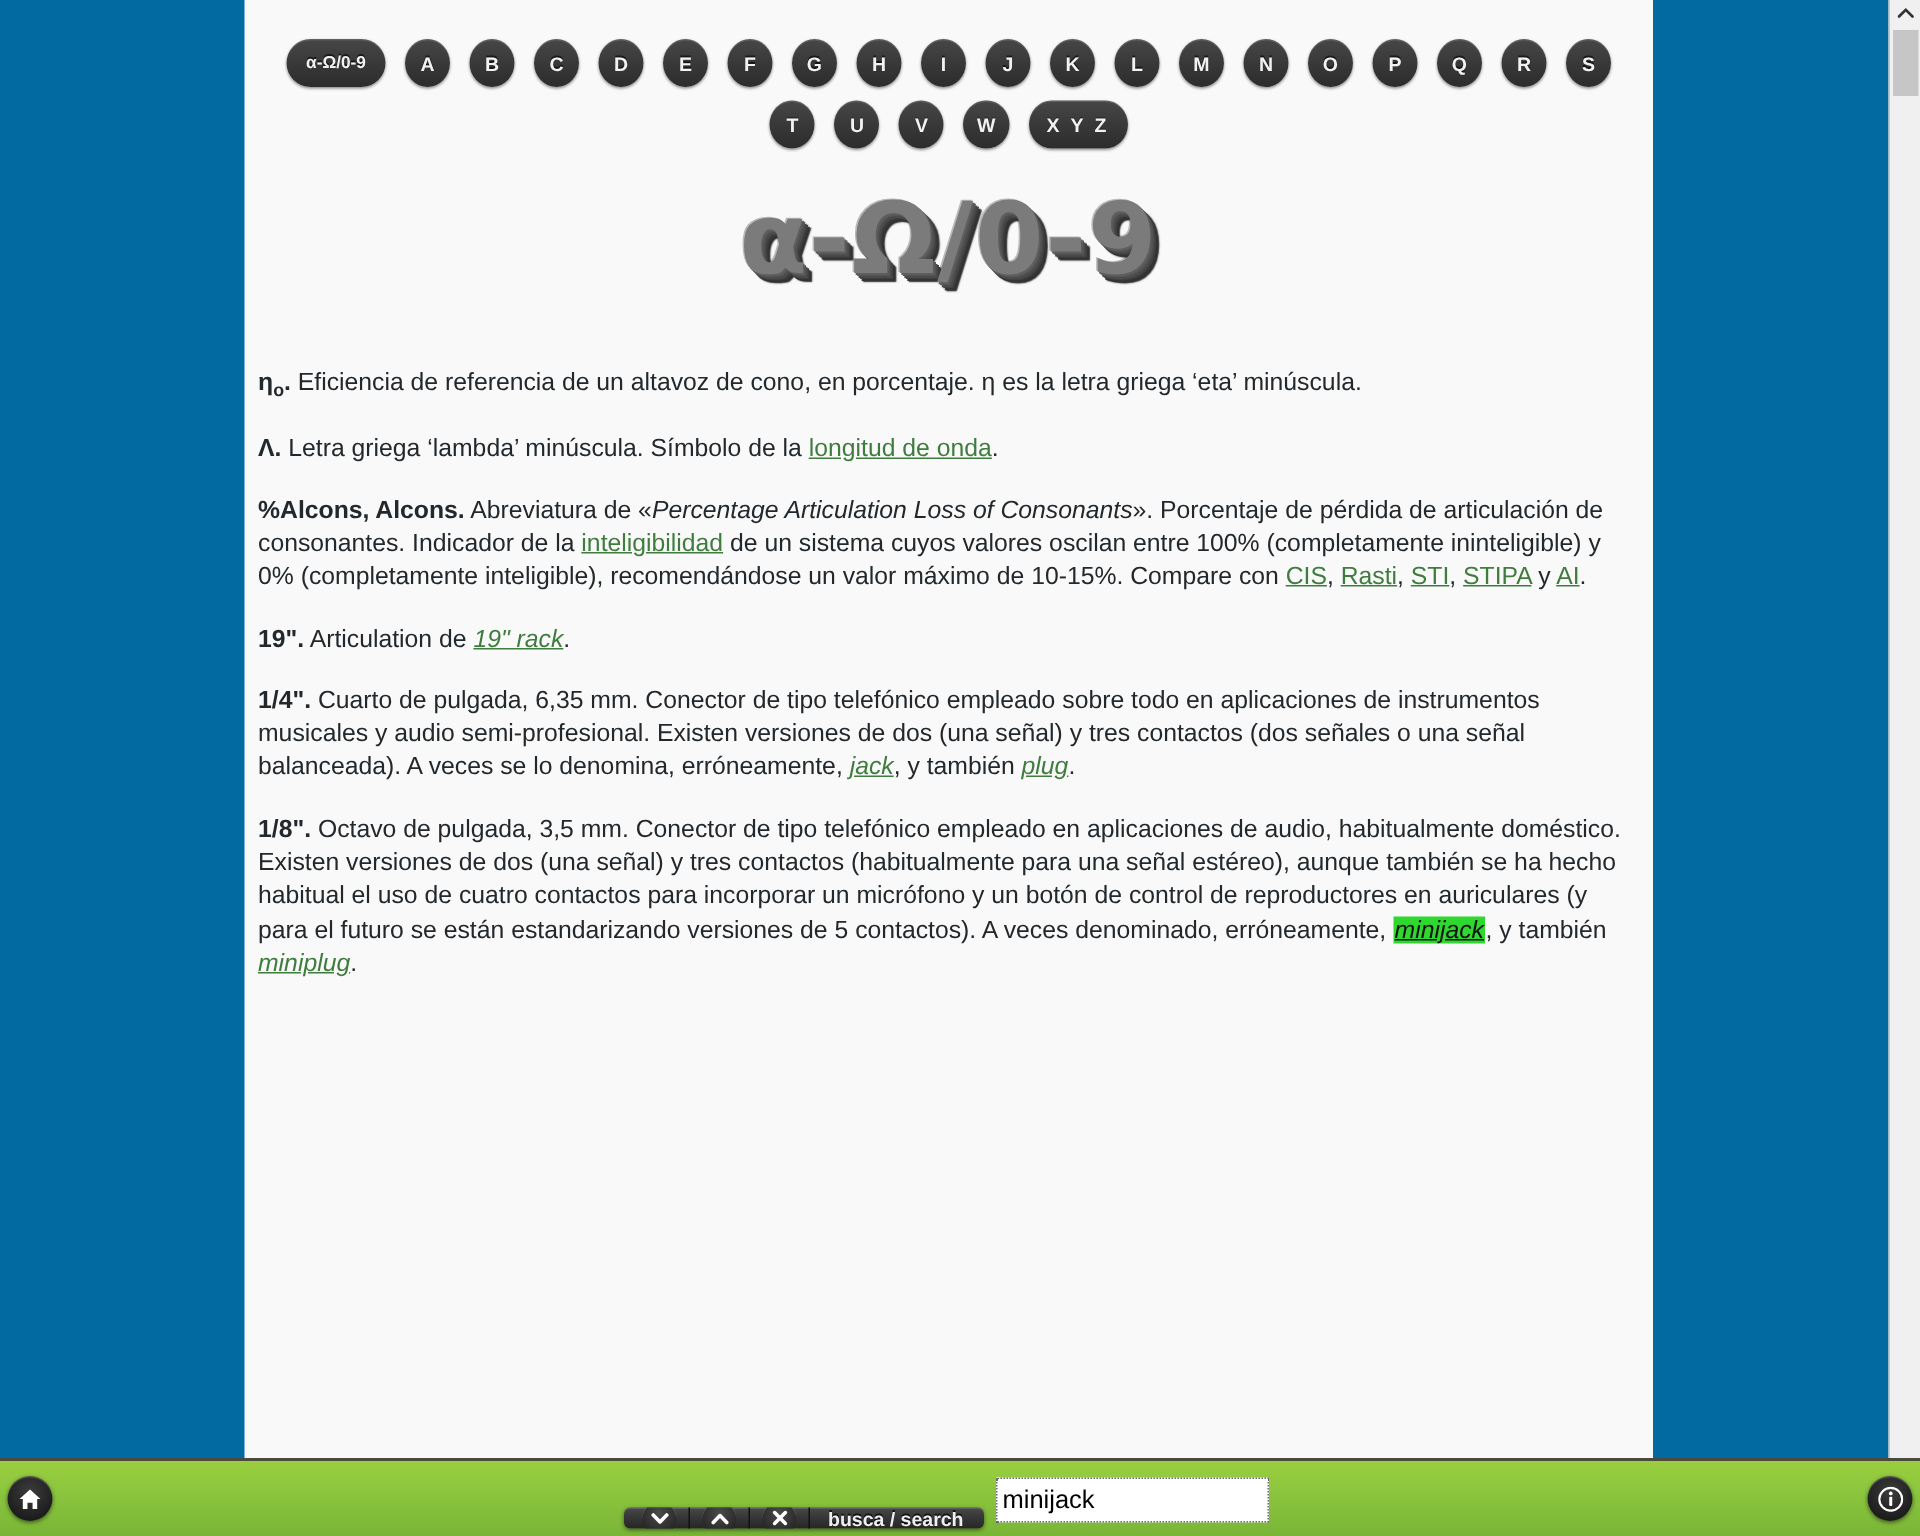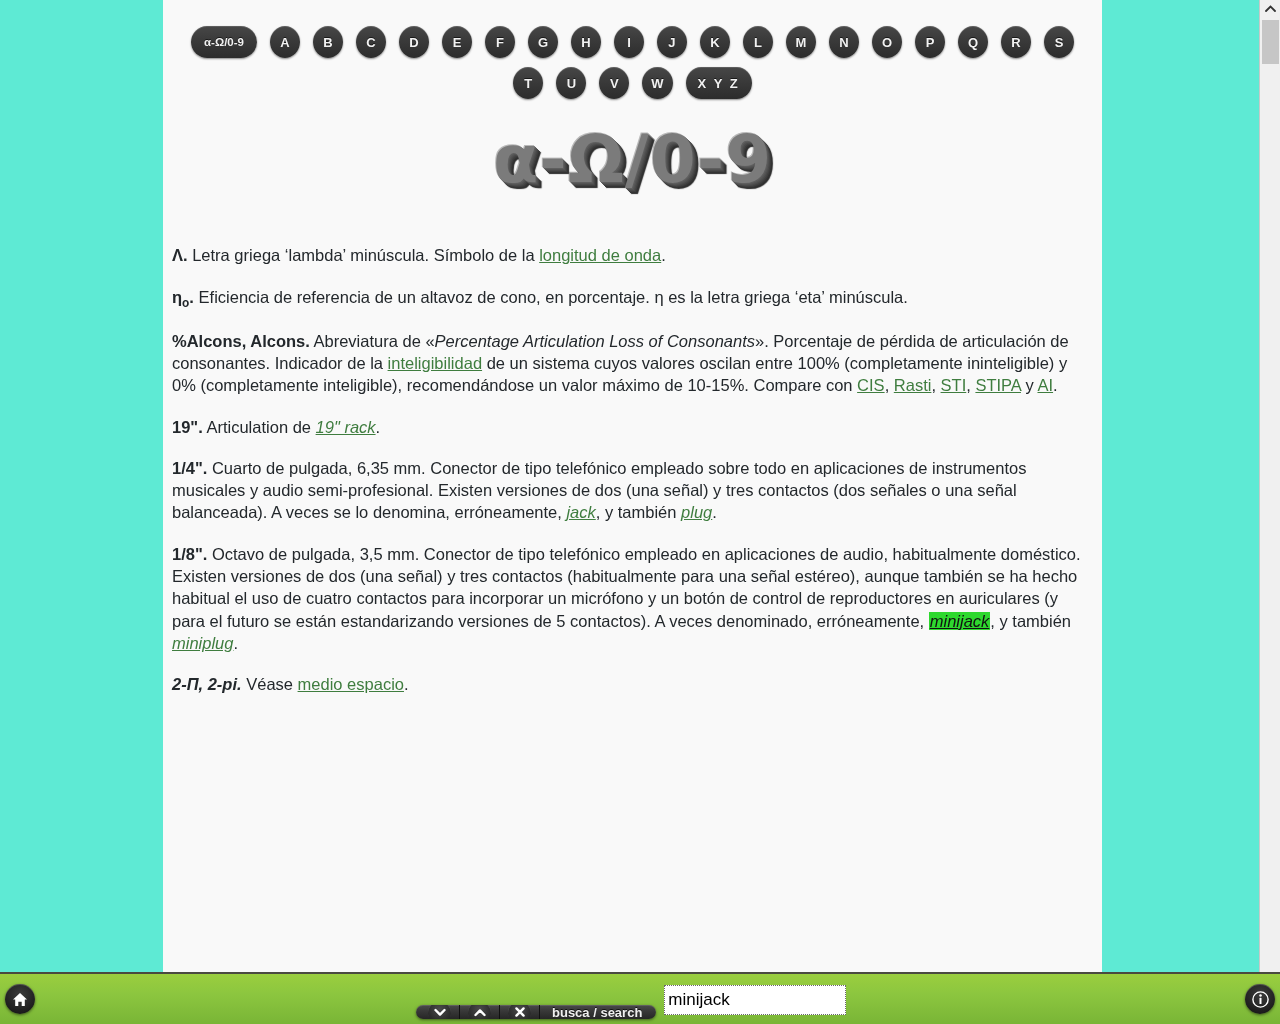--- a/index.html
+++ b/index.html
@@ -4,21 +4,21 @@
 <style>
   * { box-sizing: border-box; }
   html, body {
     margin: 0; padding: 0;
     width: 1280px; height: 1024px;
     overflow: hidden;
     background: #434343;
     font-family: "Liberation Sans", sans-serif;
   }
 
-  #page { position: relative; width: 1280px; height: 1024px; background: #5eead4; }
+  #page { position: relative; width: 1280px; height: 1024px; background: #0369a1; }
 
   
   .scrollbar {
     position: absolute; top: 0; right: 0; width: 21px; height: 1024px;
     background: #f0f0f0; border-left: 1px solid #c8c8c8;
   }
   .sb-btn {
     position: absolute; left: 0; width: 20px; height: 18px;
     display: flex; align-items: center; justify-content: center;
     background: #f0f0f0;
@@ -116,21 +116,21 @@
   .info-btn { right: 5px; }
   .circle-btn svg { display: block; }
 
   .findbar {
     position: absolute; left: 416px; top: 7px;
     display: flex; align-items: stretch; height: 38px;
   }
   .find-group {
     display: flex; align-items: center;
     background: linear-gradient(180deg, #4a4a4a 0%, #393939 40%, #262626 100%);
-    border-radius: 16px;
+    border-radius: 4px;
     box-shadow: 0 1px 3px rgba(0,0,0,0.5), inset 0 1px 0 rgba(255,255,255,0.13);
     overflow: hidden;
     margin-top: 24px;
   }
   .find-cell {
     width: 40px; height: 38px;
     display: flex; align-items: center; justify-content: center;
     border-right: 1px solid #111; cursor: pointer;
   }
   .find-cell:first-child { width: 44px; padding-left: 4px; }
@@ -189,36 +189,35 @@
           <div class="letter-btn">V</div>
           <div class="letter-btn">W</div>
           <div class="letter-btn xyz">X Y Z</div>
         </div>
     </div>
 
     <div class="big-title">α-Ω/0-9</div>
 
     <div class="article">
 
+      <p><b><span>η</span><sub style="font-size:0.72em">o</sub><span>.</span></b><span> Eficiencia de referencia de un altavoz de cono, en porcentaje. η es la letra griega ‘eta’ minúscula.</span></p>
+
       <p><b>Λ.</b><span> Letra griega ‘lambda’ minúscula. Símbolo de la </span><a class="lnk" href="#">longitud de onda</a><span>.</span></p>
 
-      <p><b><span>η</span><sub style="font-size:0.72em">o</sub><span>.</span></b><span> Eficiencia de referencia de un altavoz de cono, en porcentaje. η es la letra griega ‘eta’ minúscula.</span></p>
-
 
 
       <p><b>%Alcons, Alcons.</b><span> Abreviatura de «</span><i>Percentage Articulation Loss of Consonants</i><span>». Porcentaje de pérdida de articulación de consonantes. Indicador de la </span><a class="lnk" href="#">inteligibilidad</a><span> de un sistema cuyos valores oscilan entre 100% (completamente ininteligible) y 0% (completamente inteligible), recomendándose un valor máximo de 10-15%. Compare con </span><a class="lnk" href="#">CIS</a><span>, </span><a class="lnk" href="#">Rasti</a><span>, </span><a class="lnk" href="#">STI</a><span>, </span><a class="lnk" href="#">STIPA</a><span> y </span><a class="lnk" href="#">AI</a><span>.</span></p>
 
       <p><b>19".</b><span> Articulation de </span><a class="lnk ital" href="#">19" rack</a><span>.</span></p>
 
 
       <p><b>1/4".</b><span> Cuarto de pulgada, 6,35 mm. Conector de tipo telefónico empleado sobre todo en aplicaciones de instrumentos musicales y audio semi-profesional. Existen versiones de dos (una señal) y tres contactos (dos señales o una señal balanceada). A veces se lo denomina, erróneamente, </span><a class="lnk ital" href="#">jack</a><span>, y también </span><a class="lnk ital" href="#">plug</a><span>.</span></p>
 
       <p><b>1/8".</b><span> Octavo de pulgada, 3,5 mm. Conector de tipo telefónico empleado en aplicaciones de audio, habitualmente doméstico. Existen versiones de dos (una señal) y tres contactos (habitualmente para una señal estéreo), aunque también se ha hecho habitual el uso de cuatro contactos para incorporar un micrófono y un botón de control de reproductores en auriculares (y para el futuro se están estandarizando versiones de 5 contactos). A veces denominado, erróneamente, </span><span class="hl">minijack</span><span>, y también </span><a class="lnk ital" href="#">miniplug</a><span>.</span></p>
 
-      <p><b><i>2-Π, 2-pi.</i></b><span> Véase </span><a class="lnk" href="#">medio espacio</a><span>.</span></p>
 
 
 
     </div>
   </div>
 
   <div class="scrollbar">
     <div class="sb-track"></div>
     <div class="sb-thumb"></div>
     <div class="sb-btn sb-up">

